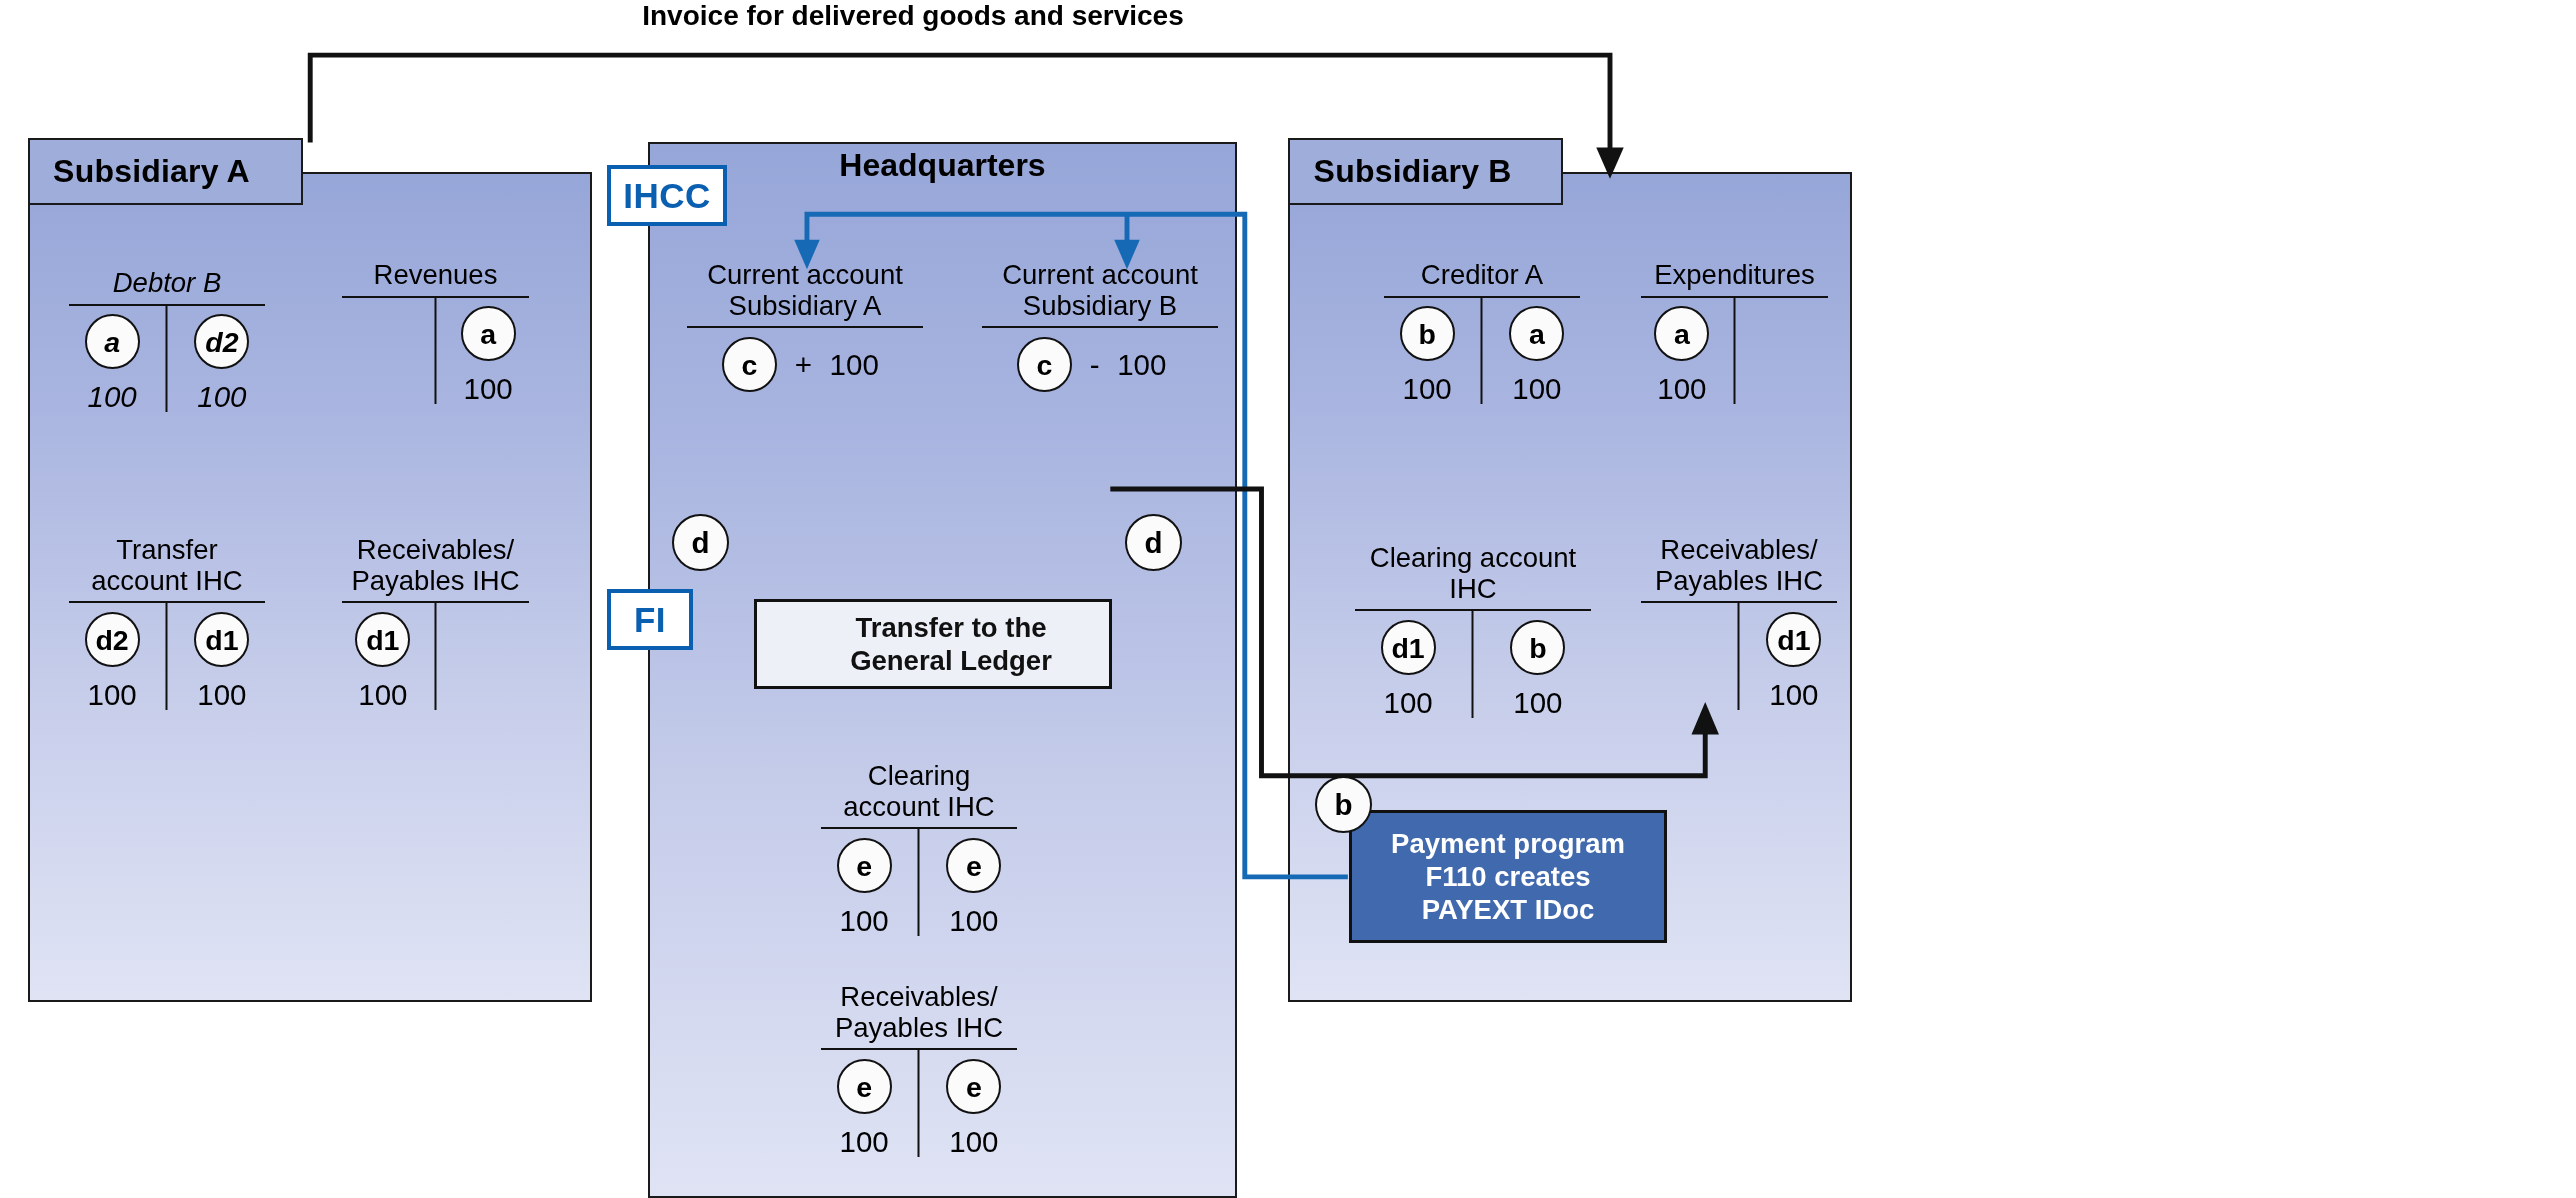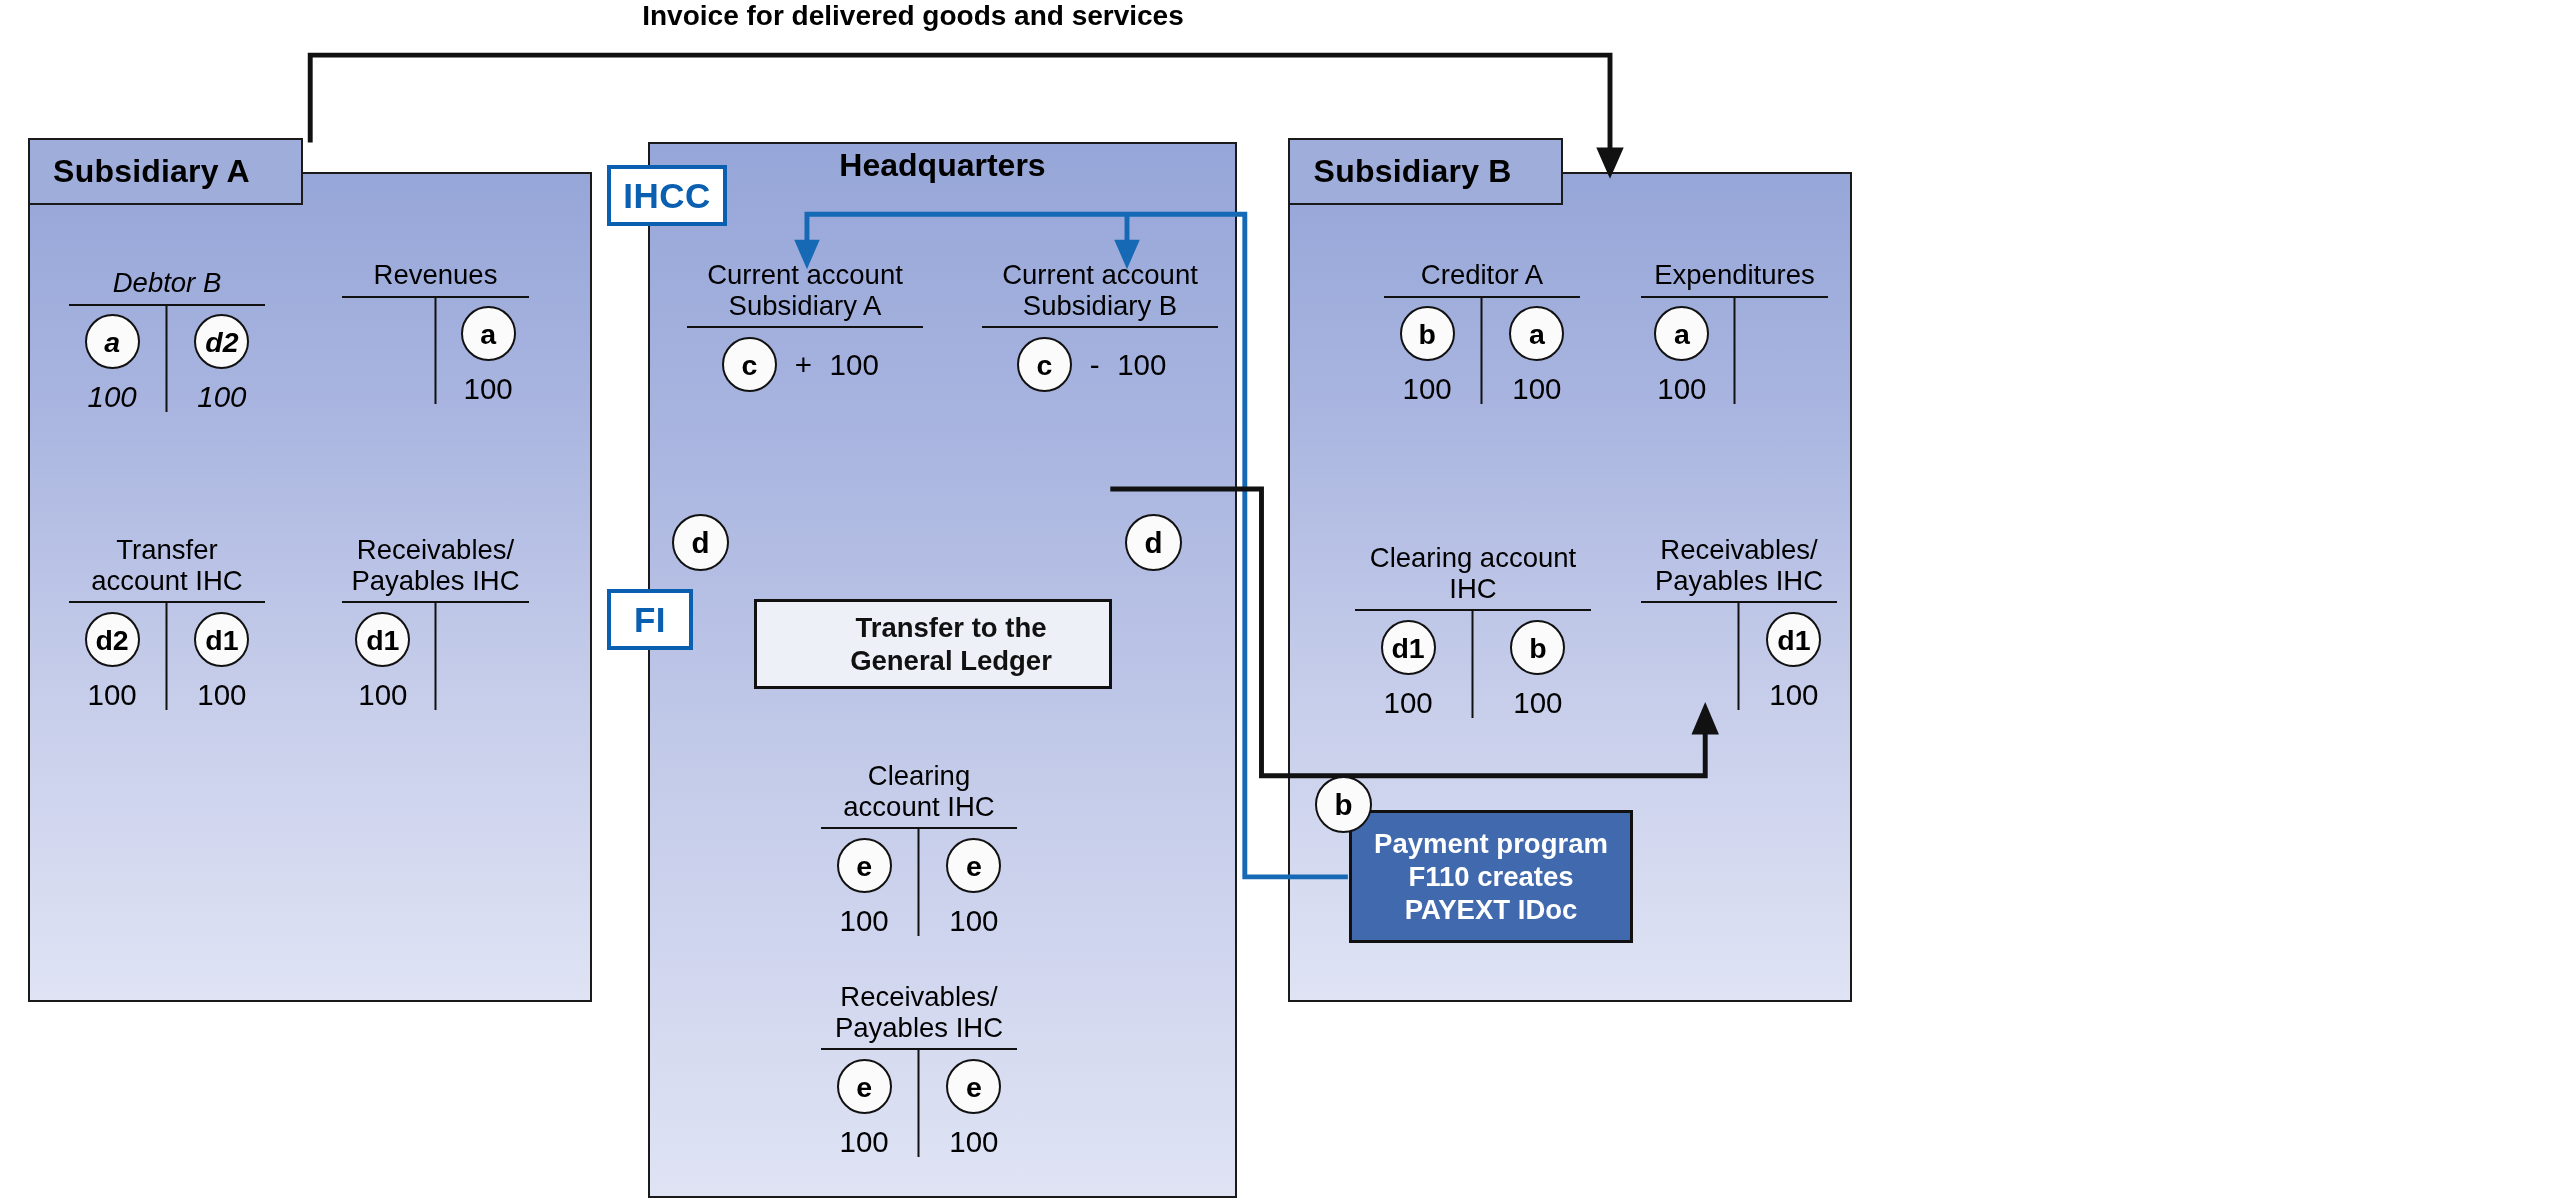--- a/index.html
+++ b/index.html
@@ -343,21 +343,21 @@
         <div class="bubble"></div>
         <div class="amt"></div>
       </div>
       <div class="t-side right">
         <div class="bubble">d1</div>
         <div class="amt">100</div>
       </div>
     </div>
   </div>
 
-  <div class="pbox mid" style="left:1349px;top:810px;width:284px;height:133px;">Payment program
+  <div class="pbox mid" style="left:1349px;top:810px;width:318px;height:133px;">Payment program
 F110 creates
 PAYEXT IDoc</div>
   <div class="fbubble" style="left:1315px;top:776px;">b</div>
 
   <div class="badge" style="left:607px;top:165px;width:120px;height:61px;">IHCC</div>
   <div class="badge" style="left:607px;top:589px;width:86px;height:61px;">FI</div>
 
 </div>
 
 

